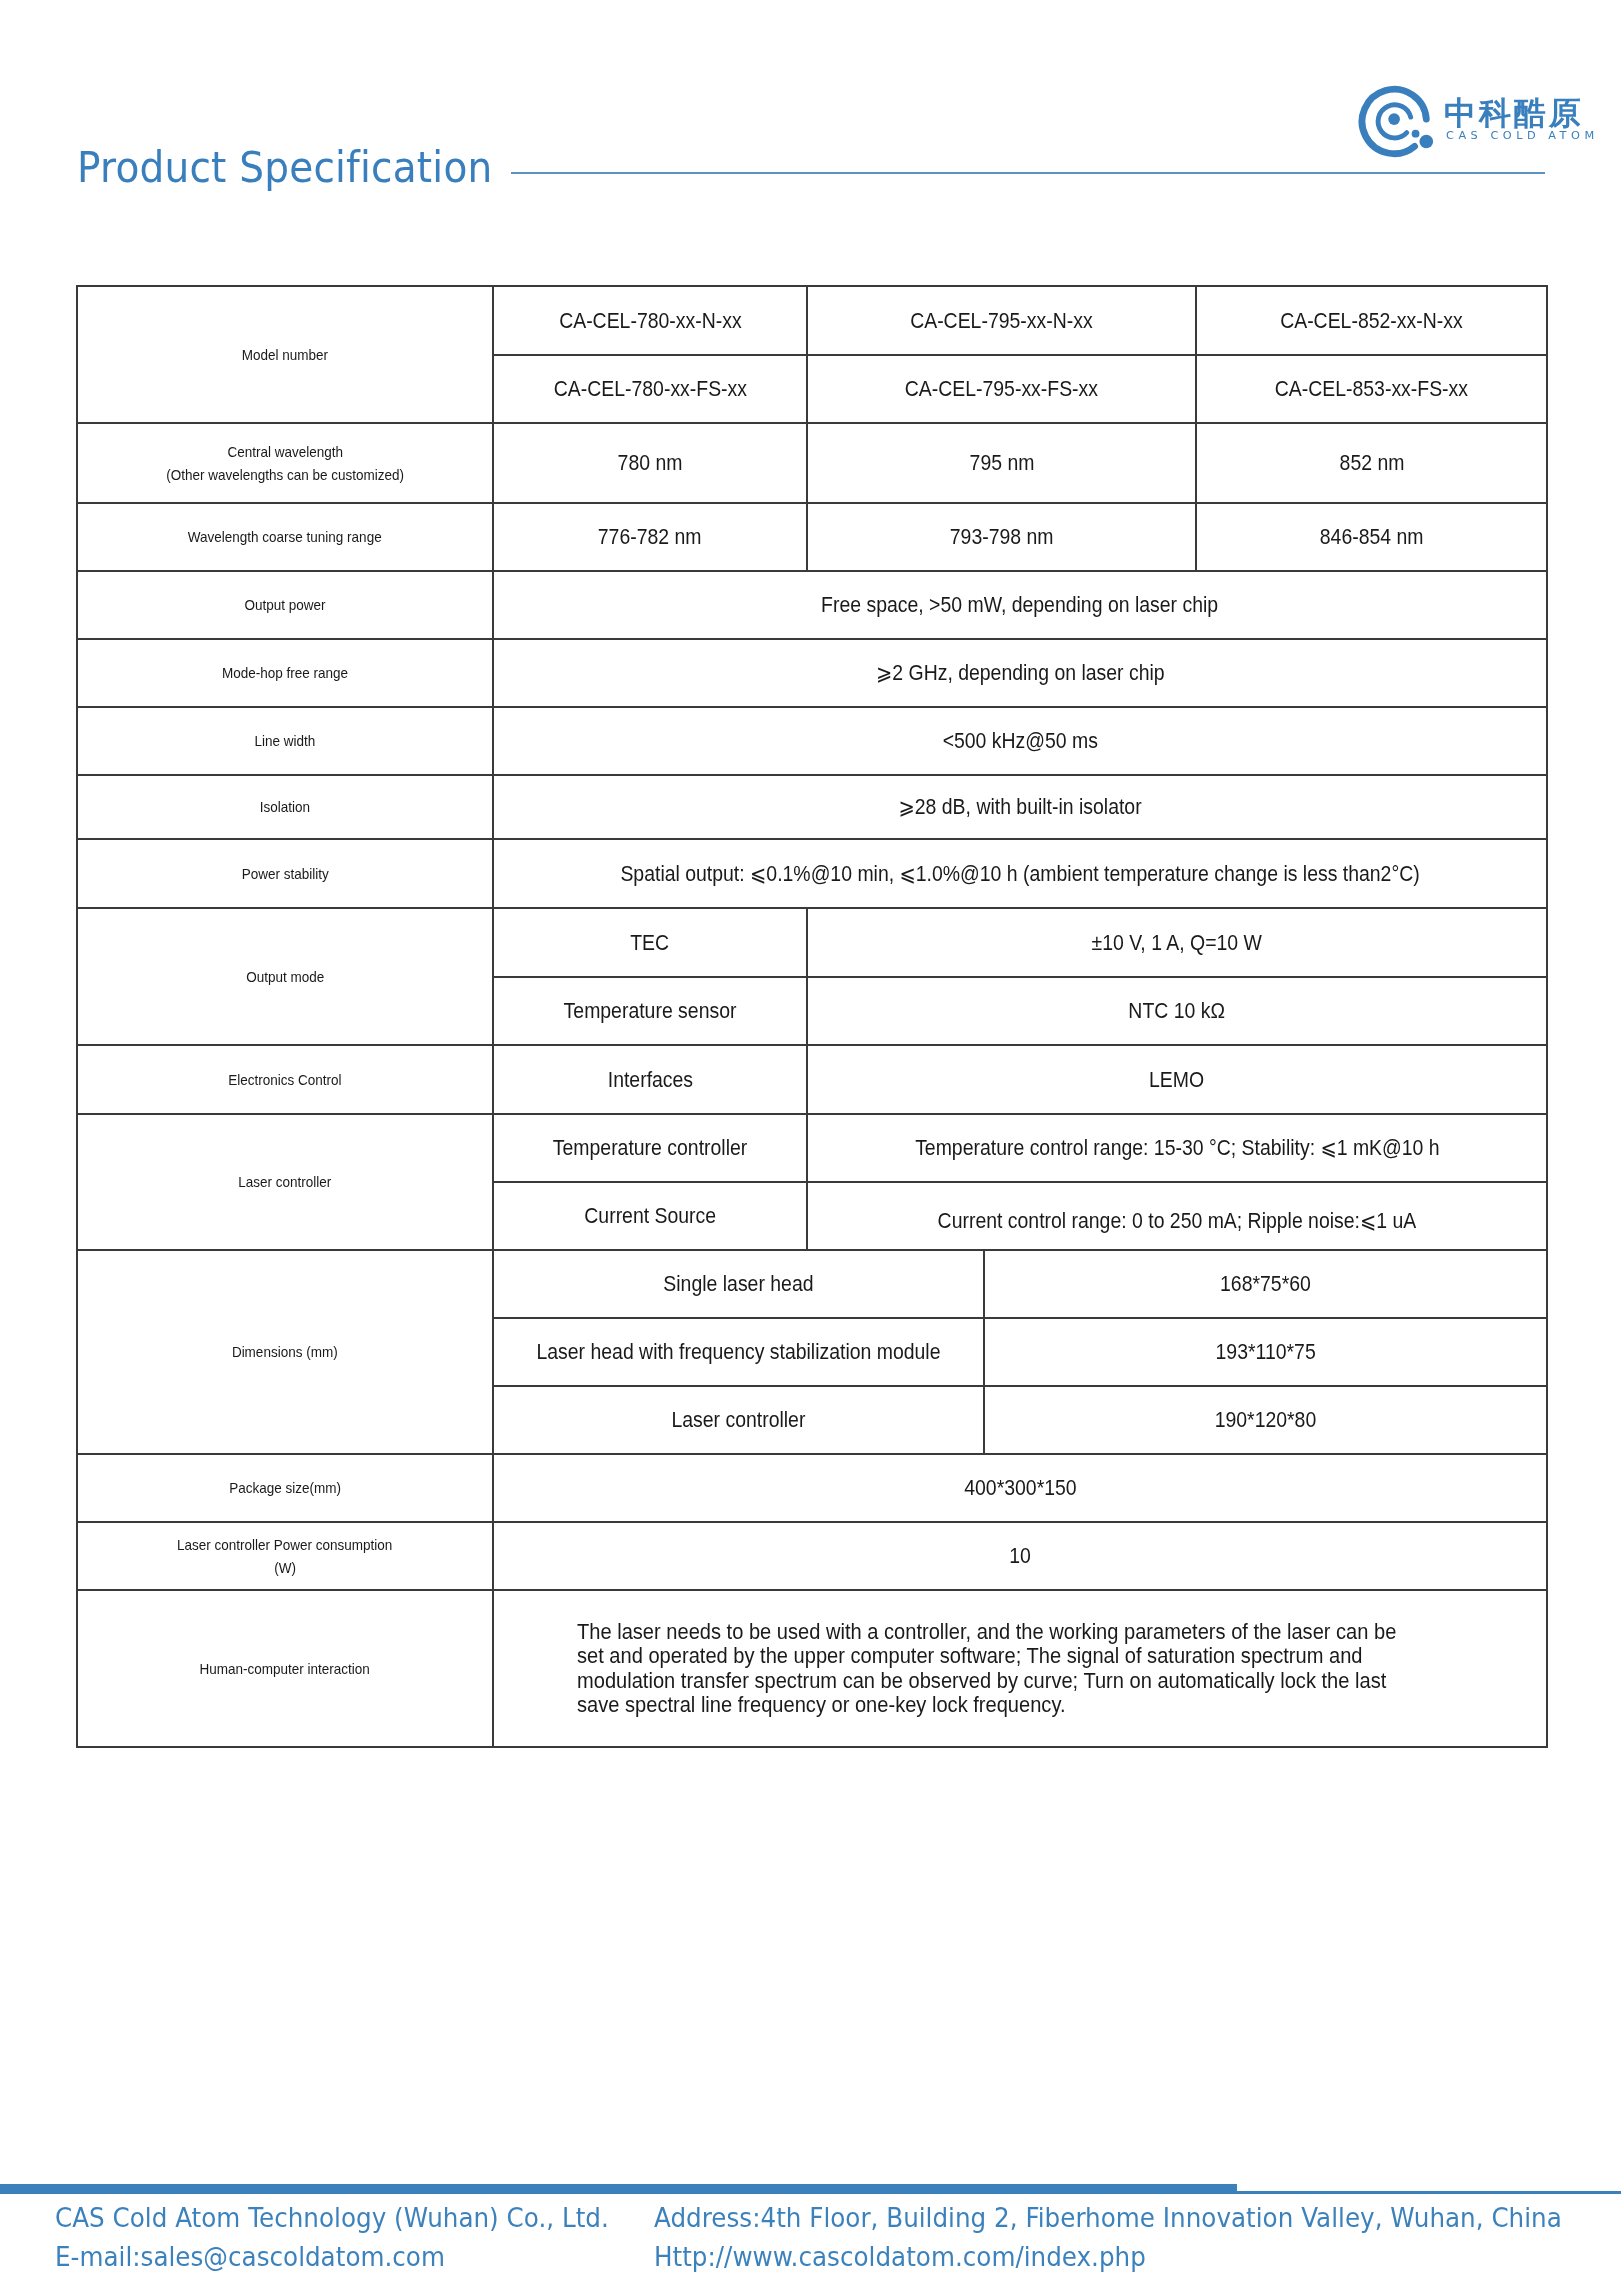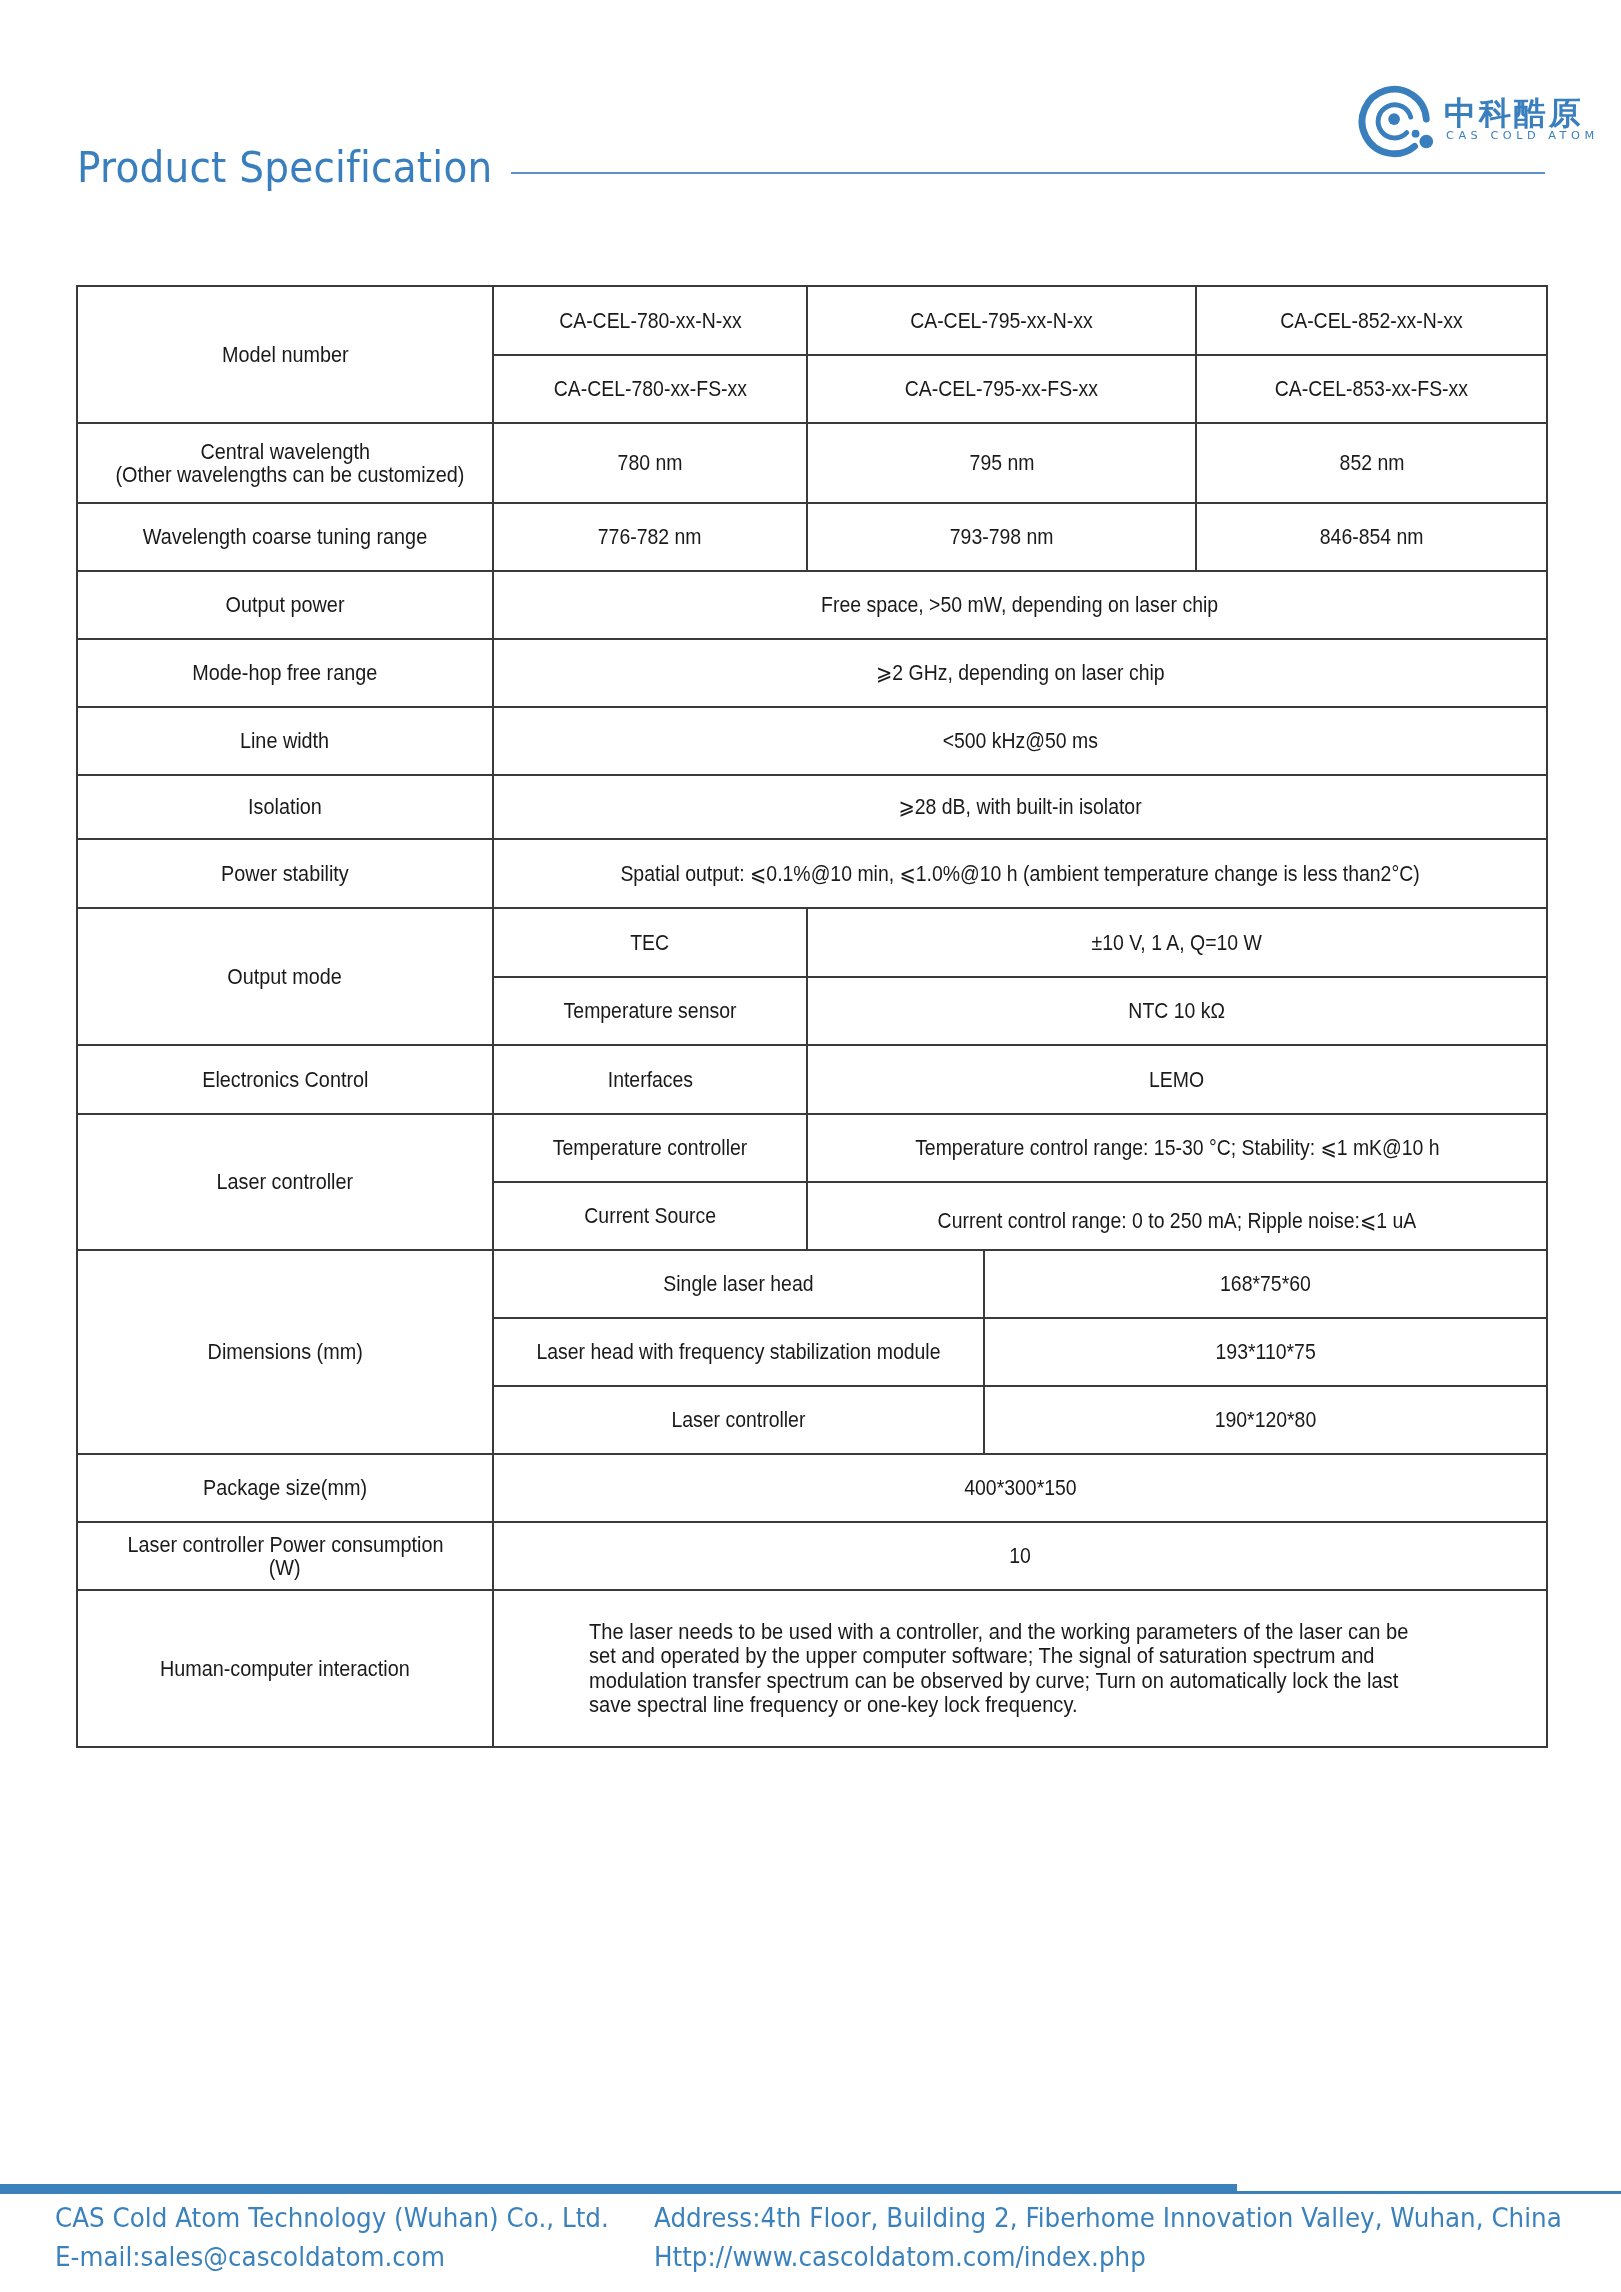--- a/index.html
+++ b/index.html
@@ -8,23 +8,23 @@
   .abs { position:absolute; }
   .title { left:77px; top:143px; font-size:42px; color:#3a7fbd; letter-spacing:0.2px;
            font-family:"DejaVu Sans", sans-serif; font-weight:normal; transform:scaleX(0.93); transform-origin:left center; white-space:nowrap; }
   .title-rule { left:511px; top:172px; width:1034px; height:2px; background:#5d93c4; }
   .logo { left:1358px; top:82px; width:235px; height:78px; }
   .logo svg { position:absolute; left:0; top:0; }
   .logo-cn { position:absolute; left:86px; top:9.8px; font-size:32px; font-weight:bold; color:#3a7fbd; letter-spacing:2.9px; font-family:"DejaVu Sans", sans-serif; white-space:nowrap; }
   .logo-en { position:absolute; left:88px; top:47px; font-size:11.3px; color:#3a7fbd; letter-spacing:4.5px; font-family:"DejaVu Sans", sans-serif; white-space:nowrap;text-align:right; }
 
   table.spec { position:absolute; left:76px; top:285px; width:1469px; border-collapse:collapse; table-layout:fixed; }
-  table.spec td { border:2px solid #3a3a3a; text-align:center; vertical-align:middle; padding:0 18px;
+  table.spec td { border:2px solid #3a3a3a; text-align:center; vertical-align:middle; padding:0 6px;
                   font-size:21.6px; line-height:23.5px; color:#1a1a1a; font-family:"Liberation Sans", sans-serif; }
-  table.spec td.lbl { font-size:22px; }
+  table.spec td.lbl { font-size:15px; }
   .cond { display:inline-block; transform:scaleX(0.9); white-space:nowrap; }
   .two { line-height:22.5px; }
   .hci-text { text-align:left; display:block; margin:0 auto; width:902px; font-size:21.6px; line-height:24.5px; transform:scaleX(0.93); transform-origin:left center; margin-left:77px; white-space:normal; }
 
   .footer-bar-thick { left:0; top:2184px; width:1237px; height:9.8px; background:#3b82bd; }
   .footer-bar-thin { left:1237px; top:2191px; width:384px; height:2.9px; background:#3b82bd; }
   .footer-text { font-size:26.5px; color:#3b82bd; font-family:"DejaVu Sans", sans-serif; white-space:nowrap; transform:scaleX(0.93); transform-origin:left center; }
 </style>
 </head>
 <body>

